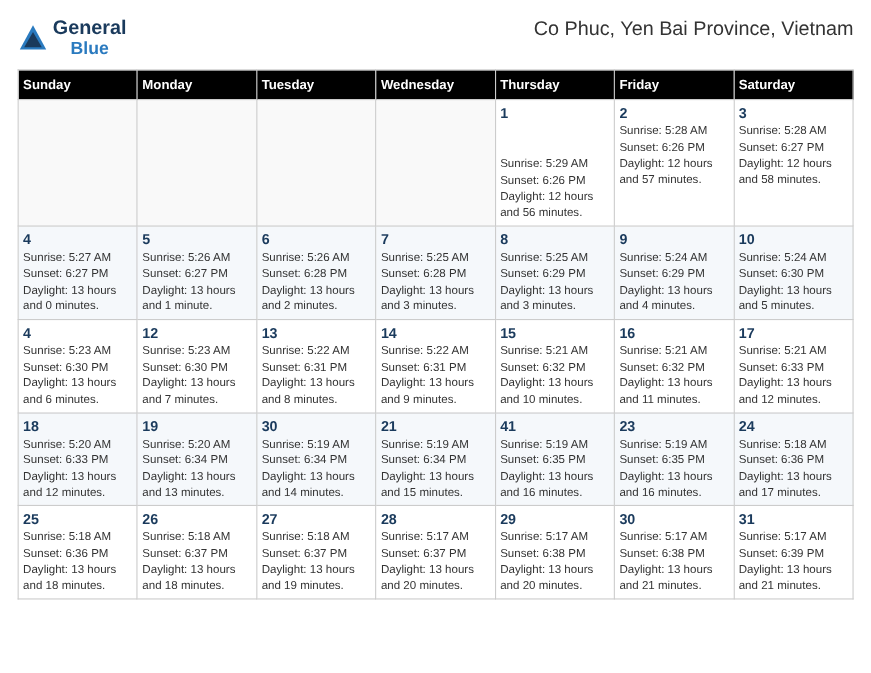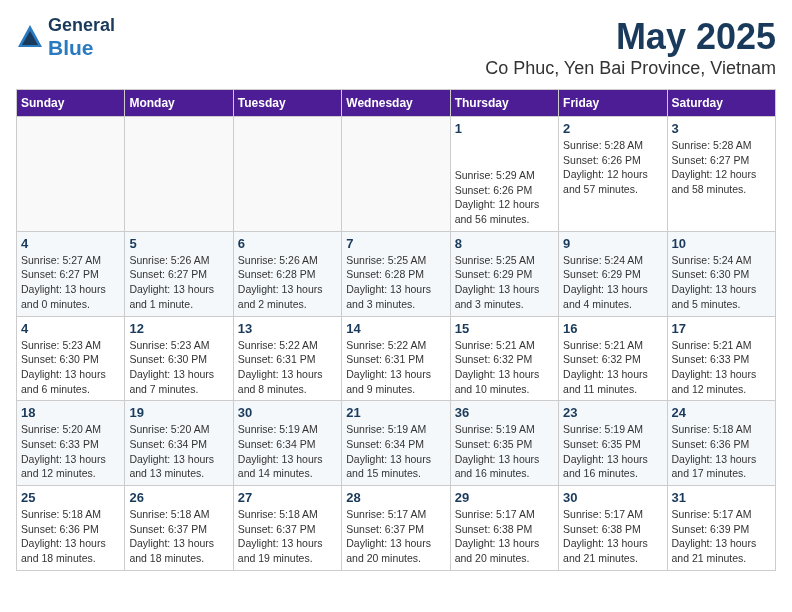--- a/index.html
+++ b/index.html
@@ -12,33 +12,34 @@
     }
     .header {
       display: flex;
       justify-content: space-between;
       align-items: flex-start;
       margin-bottom: 10px;
     }
     .logo {
       display: flex;
       align-items: center;
+      text-align: center;
     }
     .logo-text {
       display: flex;
       flex-direction: column;
       line-height: 1.1;
     }
     .logo-general {
       font-size: 18px;
       font-weight: bold;
       color: #1a3a5c;
     }
     .logo-blue {
-      font-size: 21px;
+      font-size: 16px;
       font-weight: bold;
       color: #2a7abf;
     }
     .logo-icon {
       width: 28px;
       height: 28px;
       margin-right: 4px;
     }
     .title-block {
       text-align: right;
@@ -51,21 +52,21 @@
     .location {
       font-size: 18px;
       color: #333;
     }
     .calendar {
       width: 100%;
       border-collapse: collapse;
       font-size: 11px;
     }
     .calendar th {
-      background-color: #4c1d95;
+      background-color: #000000;
       color: #fff;
       padding: 6px 4px;
       text-align: left;
       font-size: 12px;
       font-weight: bold;
       border: 1px solid #ccc;
     }
     .calendar td {
       border: 1px solid #ccc;
       vertical-align: top;
@@ -100,21 +101,20 @@
     <svg class="logo-icon" viewBox="0 0 28 28" xmlns="http://www.w3.org/2000/svg">
       <polygon points="14,2 26,24 2,24" fill="#2a7abf"></polygon>
       <polygon points="14,8 22,22 6,22" fill="#1a3a5c"></polygon>
     </svg>
     <div class="logo-text">
       <span class="logo-general">General</span>
       <span class="logo-blue">Blue</span>
     </div>
   </div>
   <div class="title-block">
-    <div class="month-title">May 2025</div>
     <div class="location">Co Phuc, Yen Bai Province, Vietnam</div>
   </div>
 </div>
 
 <table class="calendar">
   <thead>
     <tr>
     <th>Sunday</th>
         <th>Monday</th>
         <th>Tuesday</th>
@@ -256,21 +256,21 @@
 Sunset: 6:34 PM
 Daylight: 13 hours and 14 minutes.</div>
         </td>
         <td>
           <div class="day-number">21</div>
           <div class="day-info" style="white-space: pre-line;">Sunrise: 5:19 AM
 Sunset: 6:34 PM
 Daylight: 13 hours and 15 minutes.</div>
         </td>
         <td>
-          <div class="day-number">36</div>
+          <div class="day-number">41</div>
           <div class="day-info" style="white-space: pre-line;">Sunrise: 5:19 AM
 Sunset: 6:35 PM
 Daylight: 13 hours and 16 minutes.</div>
         </td>
         <td>
           <div class="day-number">23</div>
           <div class="day-info" style="white-space: pre-line;">Sunrise: 5:19 AM
 Sunset: 6:35 PM
 Daylight: 13 hours and 16 minutes.</div>
         </td>

